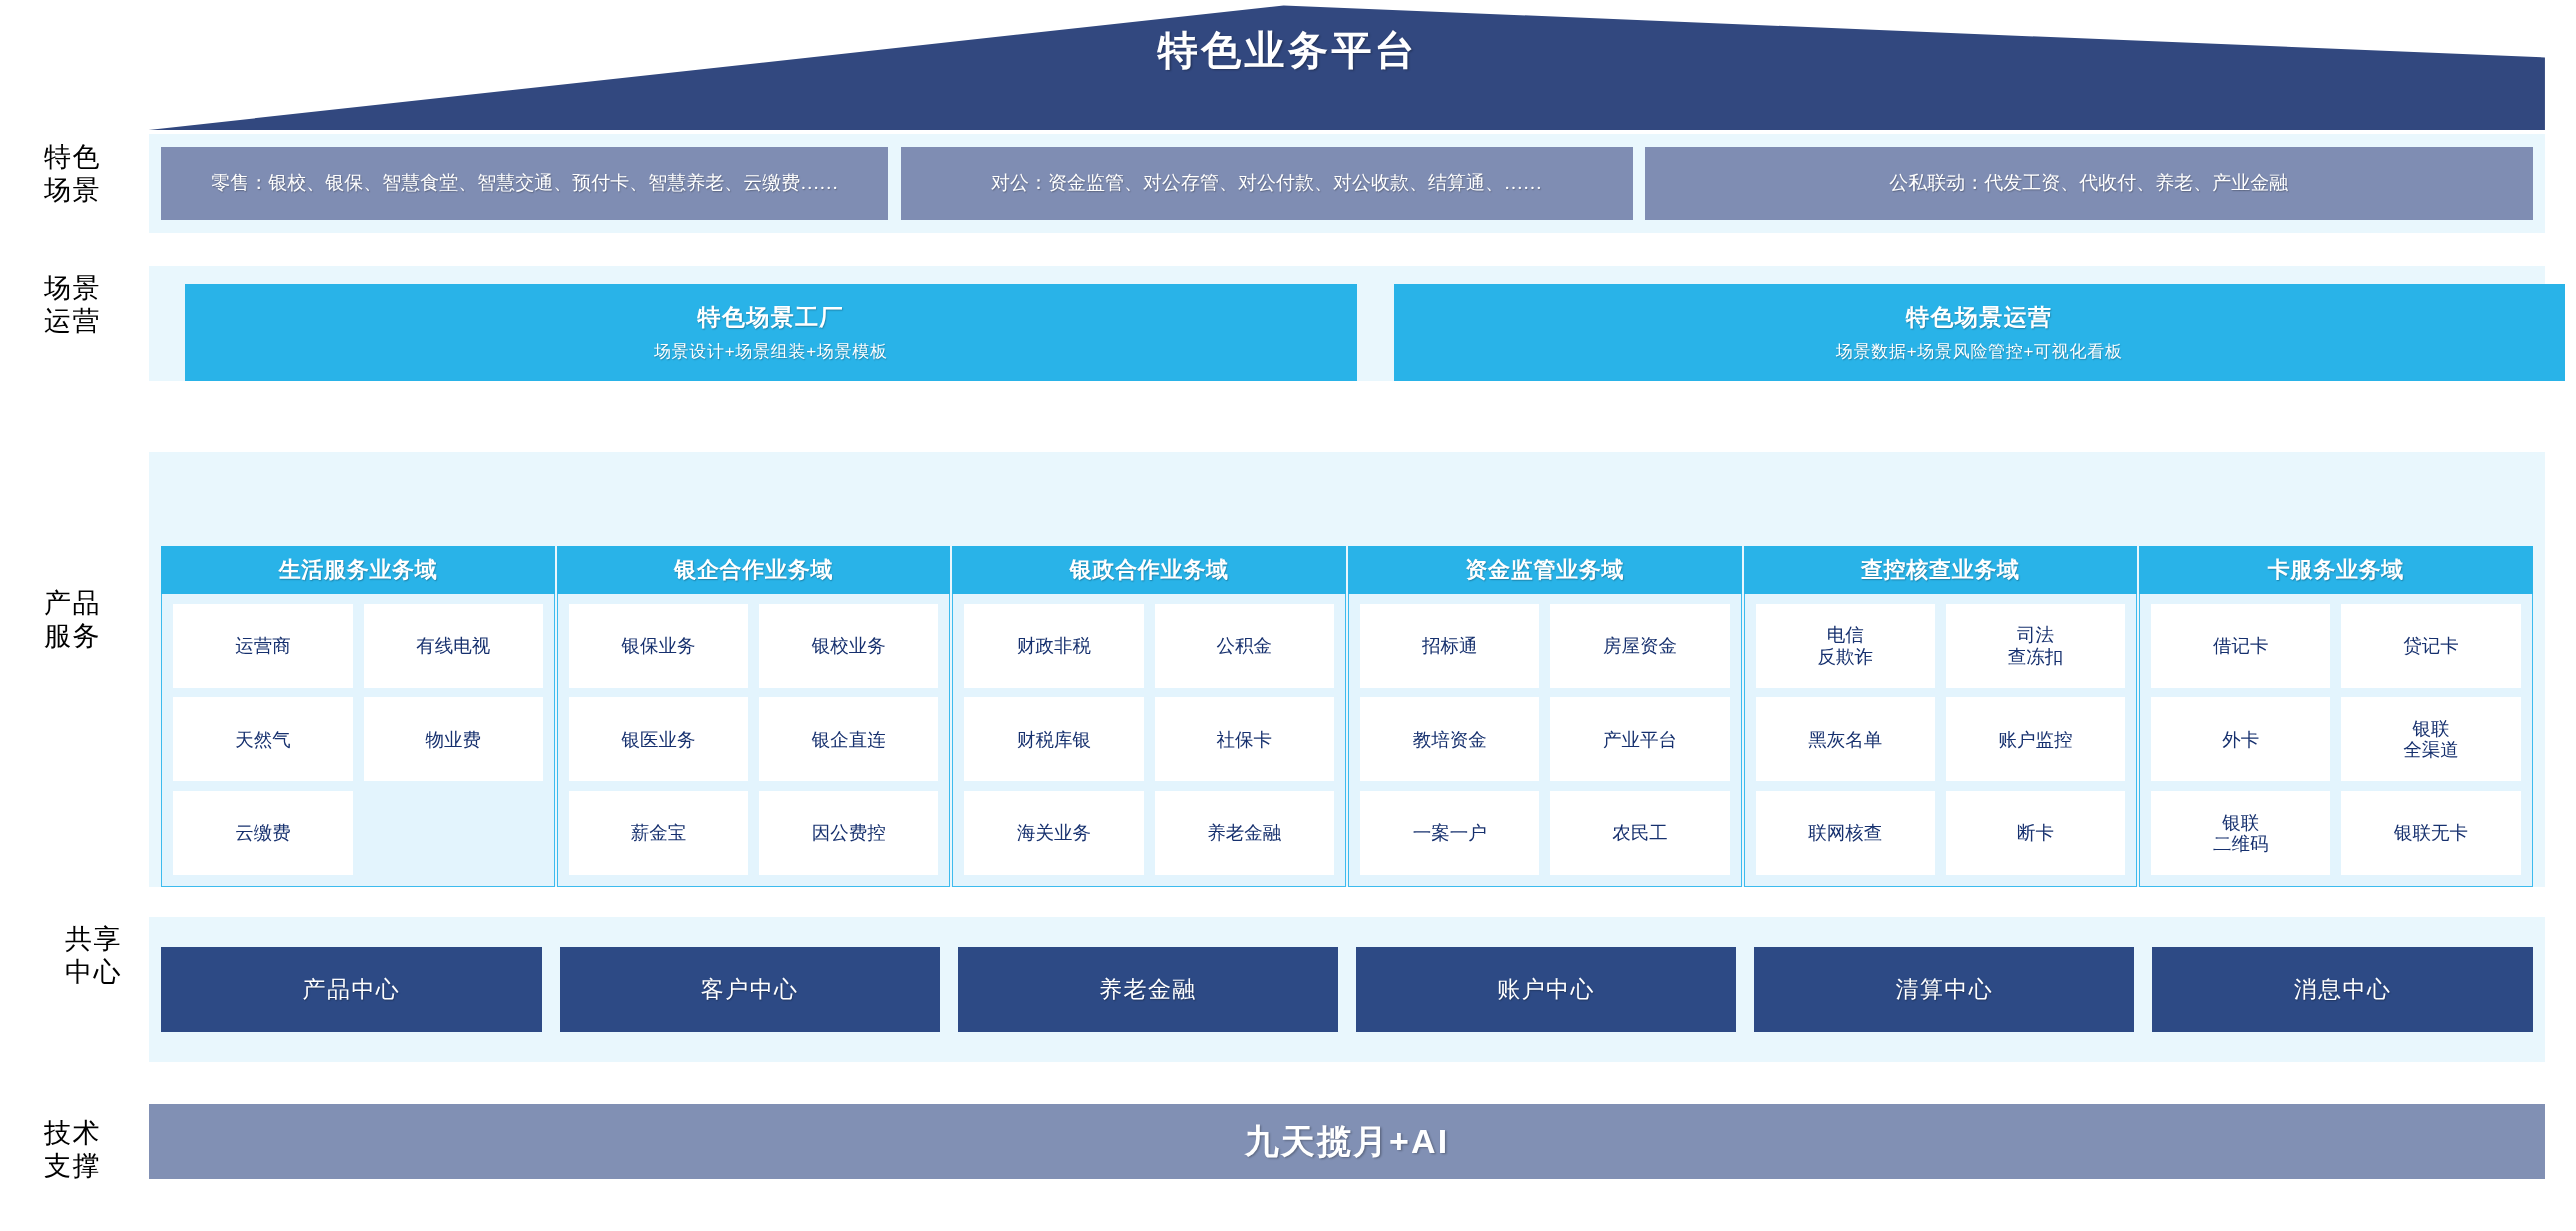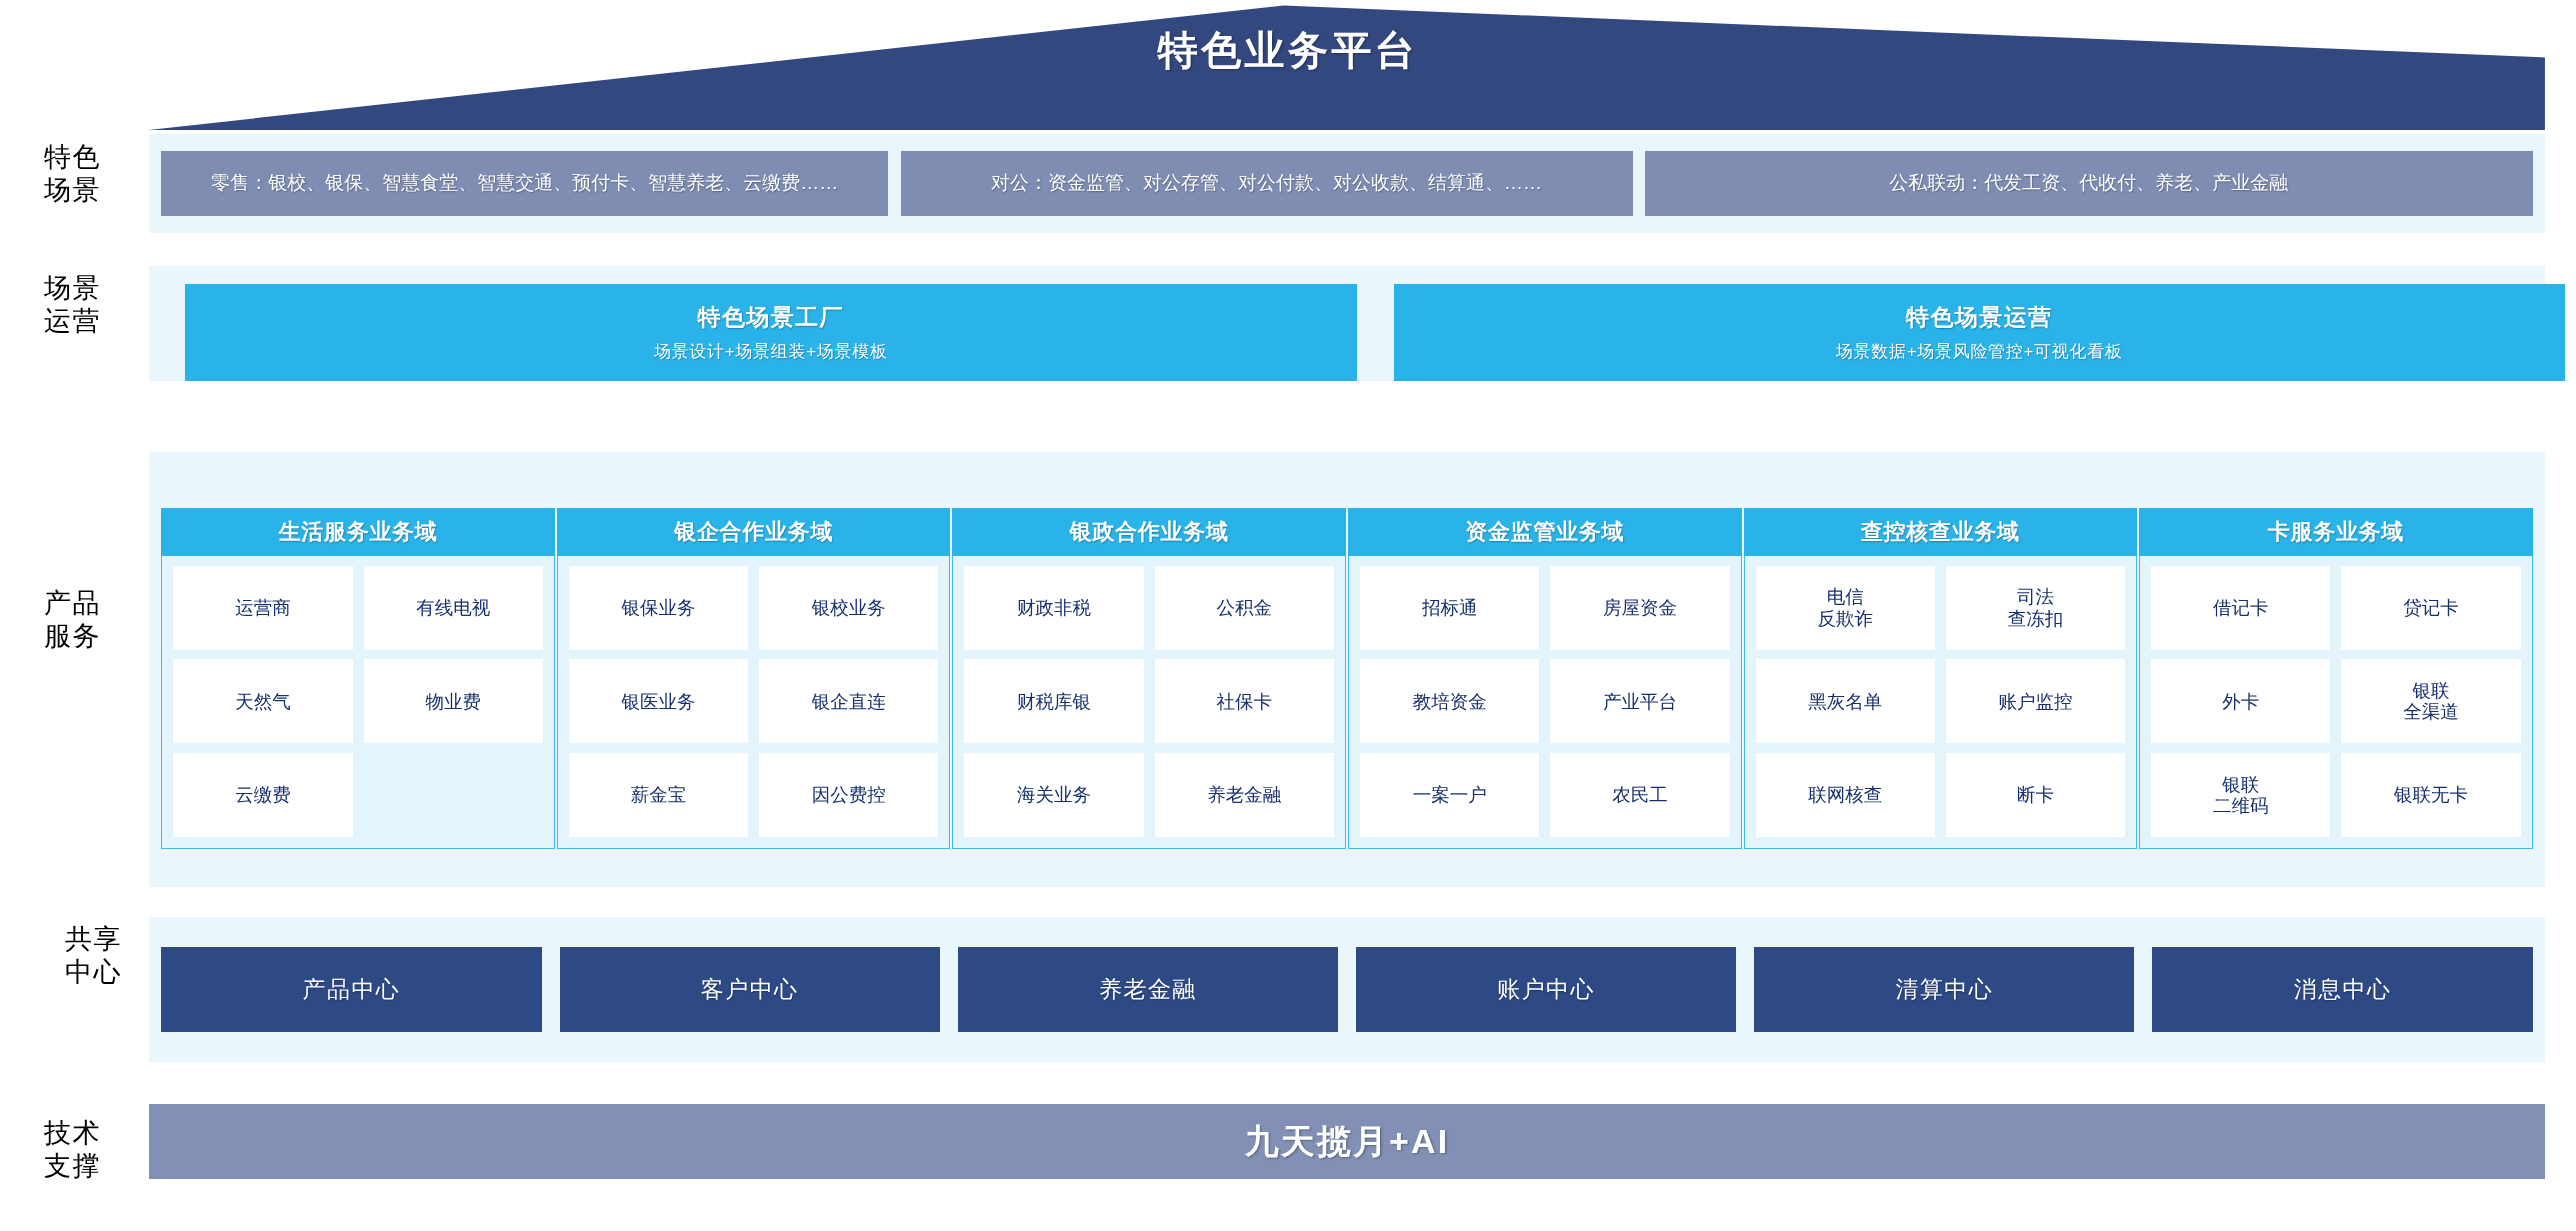--- a/index.html
+++ b/index.html
@@ -76,24 +76,25 @@
   }
   .scene-card {
     background: #7f8db3;
     color: #ffffff;
     font-size: 19px;
     line-height: 1.42;
     text-align: center;
     display: flex;
     align-items: center;
     justify-content: center;
-    height: 65px;
+    height: 73px;
     padding: 0 11px;
     box-sizing: border-box;
     text-shadow: 0.7px 0.7px 1.4px rgba(0,0,0,.3);
+    font-family: Liberation Serif, serif;
   }
   .scene-card.c1 { flex: 0 0 727px; }
   .scene-card.c2 { flex: 0 0 732px; }
   .scene-card.c3 { flex: 1 1 auto; }
 
   
   #band-operation { top: 266px; height: 115px; }
   .ops-row {
     position: absolute;
     left: 0; top: 0;
@@ -120,21 +121,21 @@
   .ops-title { font-size: 23px; font-weight: bold; letter-spacing: 1.4px; }
   .ops-sub   { font-size: 17px; letter-spacing: 0.7px; }
 
   
   #band-product { top: 452px; height: 435px; }
   .prod-row {
     position: absolute;
     left: 0; top: 0;
     width: 100%; height: 100%;
     display: flex;
-    align-items: center;
+    align-items: flex-end;
     padding: 18px 12.3px 0 12.3px;
     box-sizing: border-box;
     gap: 2px;
   }
   .prod-col {
     flex: 1 1 0;
     display: flex;
     flex-direction: column;
   }
   .prod-head {

